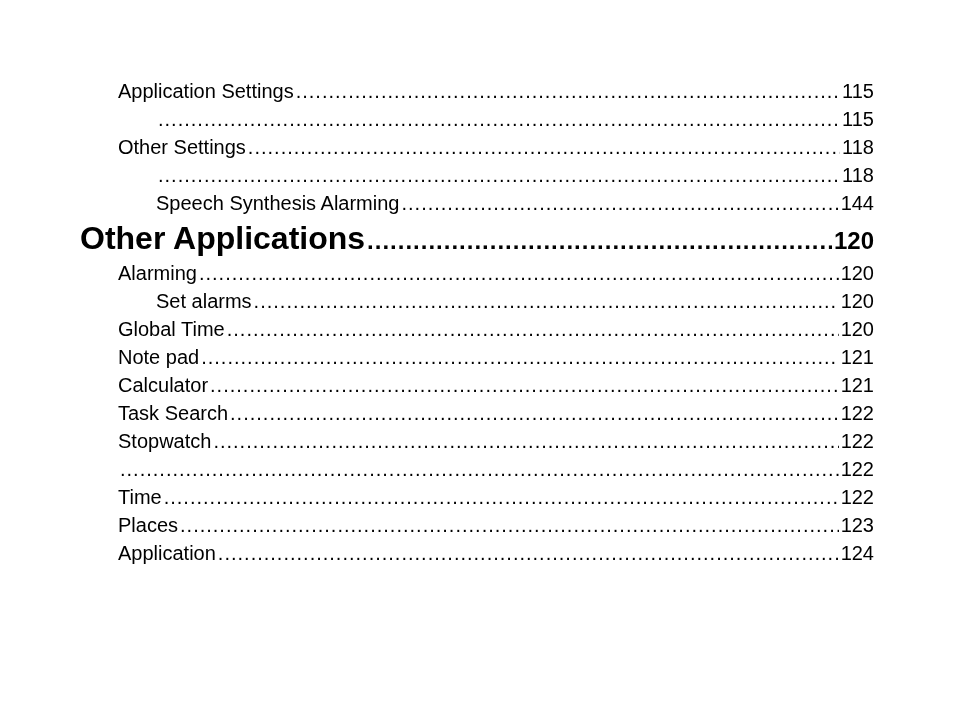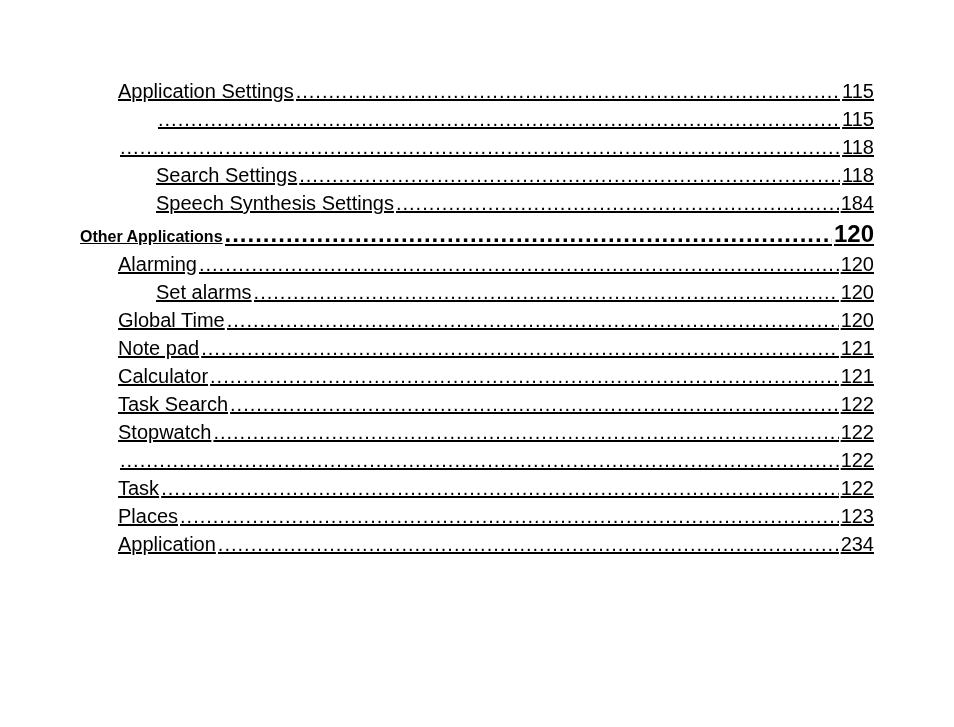--- a/index.html
+++ b/index.html
@@ -13,21 +13,20 @@
       background: #ffffff;
       font-family: Arial, Helvetica, sans-serif;
       padding: 80px 80px 0 80px;
       color: #000000;
     }
     .toc-entry {
       display: flex;
       align-items: baseline;
       margin-bottom: 5px;
       white-space: nowrap;
-      text-decoration: underline;
     }
     .toc-entry .label {
       font-size: 20px;
       font-weight: normal;
     }
     .toc-entry .dots {
       flex: 1;
       overflow: hidden;
       font-size: 20px;
       letter-spacing: 1px;
@@ -35,21 +34,21 @@
     }
     .toc-entry .page {
       font-size: 20px;
       font-weight: normal;
       text-align: right;
     }
     .level-0 {
       padding-left: 0;
     }
     .level-0 .label {
-      font-size: 16px;
+      font-size: 32px;
       font-weight: bold;
     }
     .level-0 .dots {
       font-size: 24px;
       font-weight: bold;
     }
     .level-0 .page {
       font-size: 24px;
       font-weight: bold;
     }
@@ -67,32 +66,32 @@
     <div class="toc-entry level-1">
       <span class="label">Application Settings</span>
       <span class="dots">............................................................................................................................................................................................................................................................................................................</span>
       <span class="page">115</span>
     </div>
     <div class="toc-entry level-2">
       <span class="dots">............................................................................................................................................................................................................................................................................................................</span>
       <span class="page">115</span>
     </div>
     <div class="toc-entry level-1">
+      <span class="label">Other Settings</span>
       <span class="dots">............................................................................................................................................................................................................................................................................................................</span>
       <span class="page">118</span>
     </div>
     <div class="toc-entry level-2">
-      <span class="label">Search Settings</span>
       <span class="dots">............................................................................................................................................................................................................................................................................................................</span>
       <span class="page">118</span>
     </div>
     <div class="toc-entry level-2">
-      <span class="label">Speech Synthesis Settings</span>
+      <span class="label">Speech Synthesis Alarming</span>
       <span class="dots">............................................................................................................................................................................................................................................................................................................</span>
-      <span class="page">184</span>
+      <span class="page">144</span>
     </div>
     <div class="toc-entry level-0">
       <span class="label">Other Applications</span>
       <span class="dots">............................................................................................................................................................................................................................................................................................................</span>
       <span class="page">120</span>
     </div>
     <div class="toc-entry level-1">
       <span class="label">Alarming</span>
       <span class="dots">............................................................................................................................................................................................................................................................................................................</span>
       <span class="page">120</span>
@@ -125,27 +124,27 @@
     <div class="toc-entry level-1">
       <span class="label">Stopwatch</span>
       <span class="dots">............................................................................................................................................................................................................................................................................................................</span>
       <span class="page">122</span>
     </div>
     <div class="toc-entry level-1">
       <span class="dots">............................................................................................................................................................................................................................................................................................................</span>
       <span class="page">122</span>
     </div>
     <div class="toc-entry level-1">
-      <span class="label">Task</span>
+      <span class="label">Time</span>
       <span class="dots">............................................................................................................................................................................................................................................................................................................</span>
       <span class="page">122</span>
     </div>
     <div class="toc-entry level-1">
       <span class="label">Places</span>
       <span class="dots">............................................................................................................................................................................................................................................................................................................</span>
       <span class="page">123</span>
     </div>
     <div class="toc-entry level-1">
       <span class="label">Application</span>
       <span class="dots">............................................................................................................................................................................................................................................................................................................</span>
-      <span class="page">234</span>
+      <span class="page">124</span>
     </div>
   </div>
 
 </body></html>

